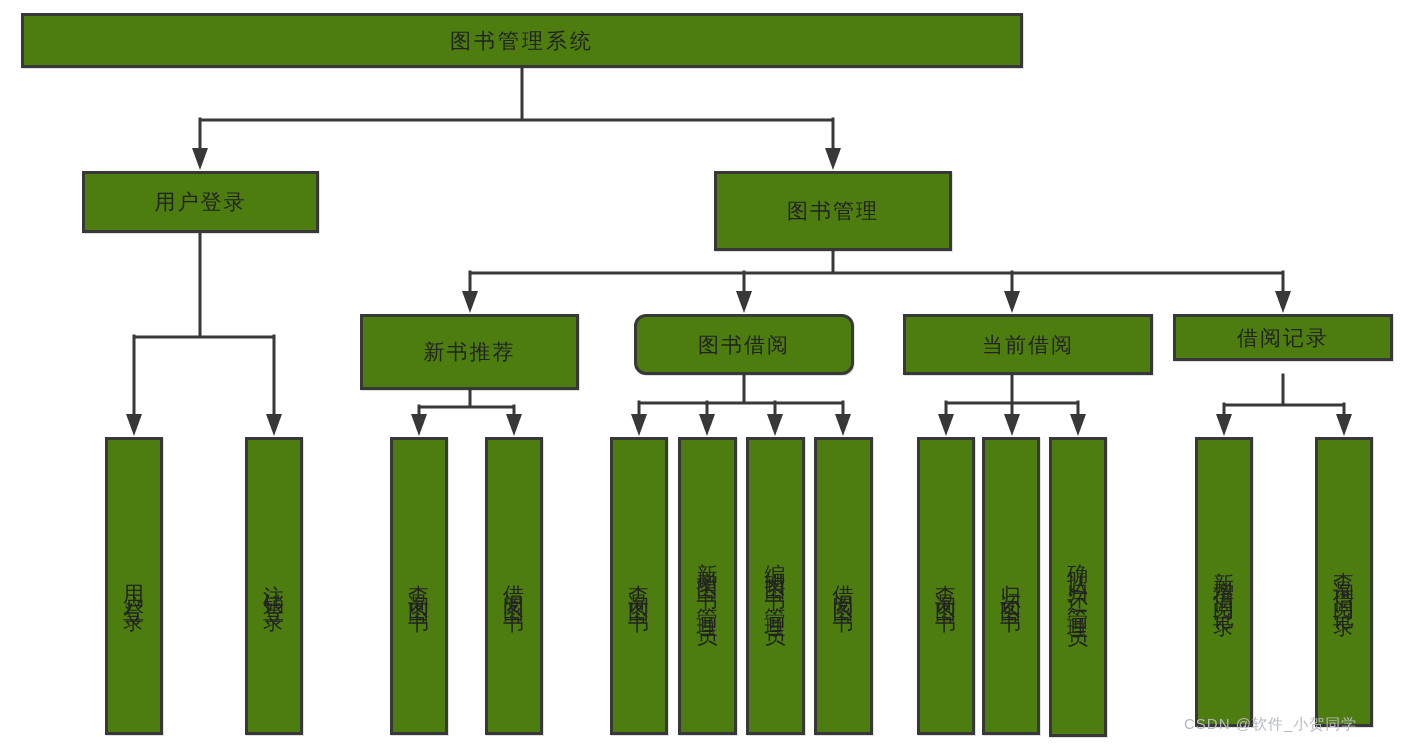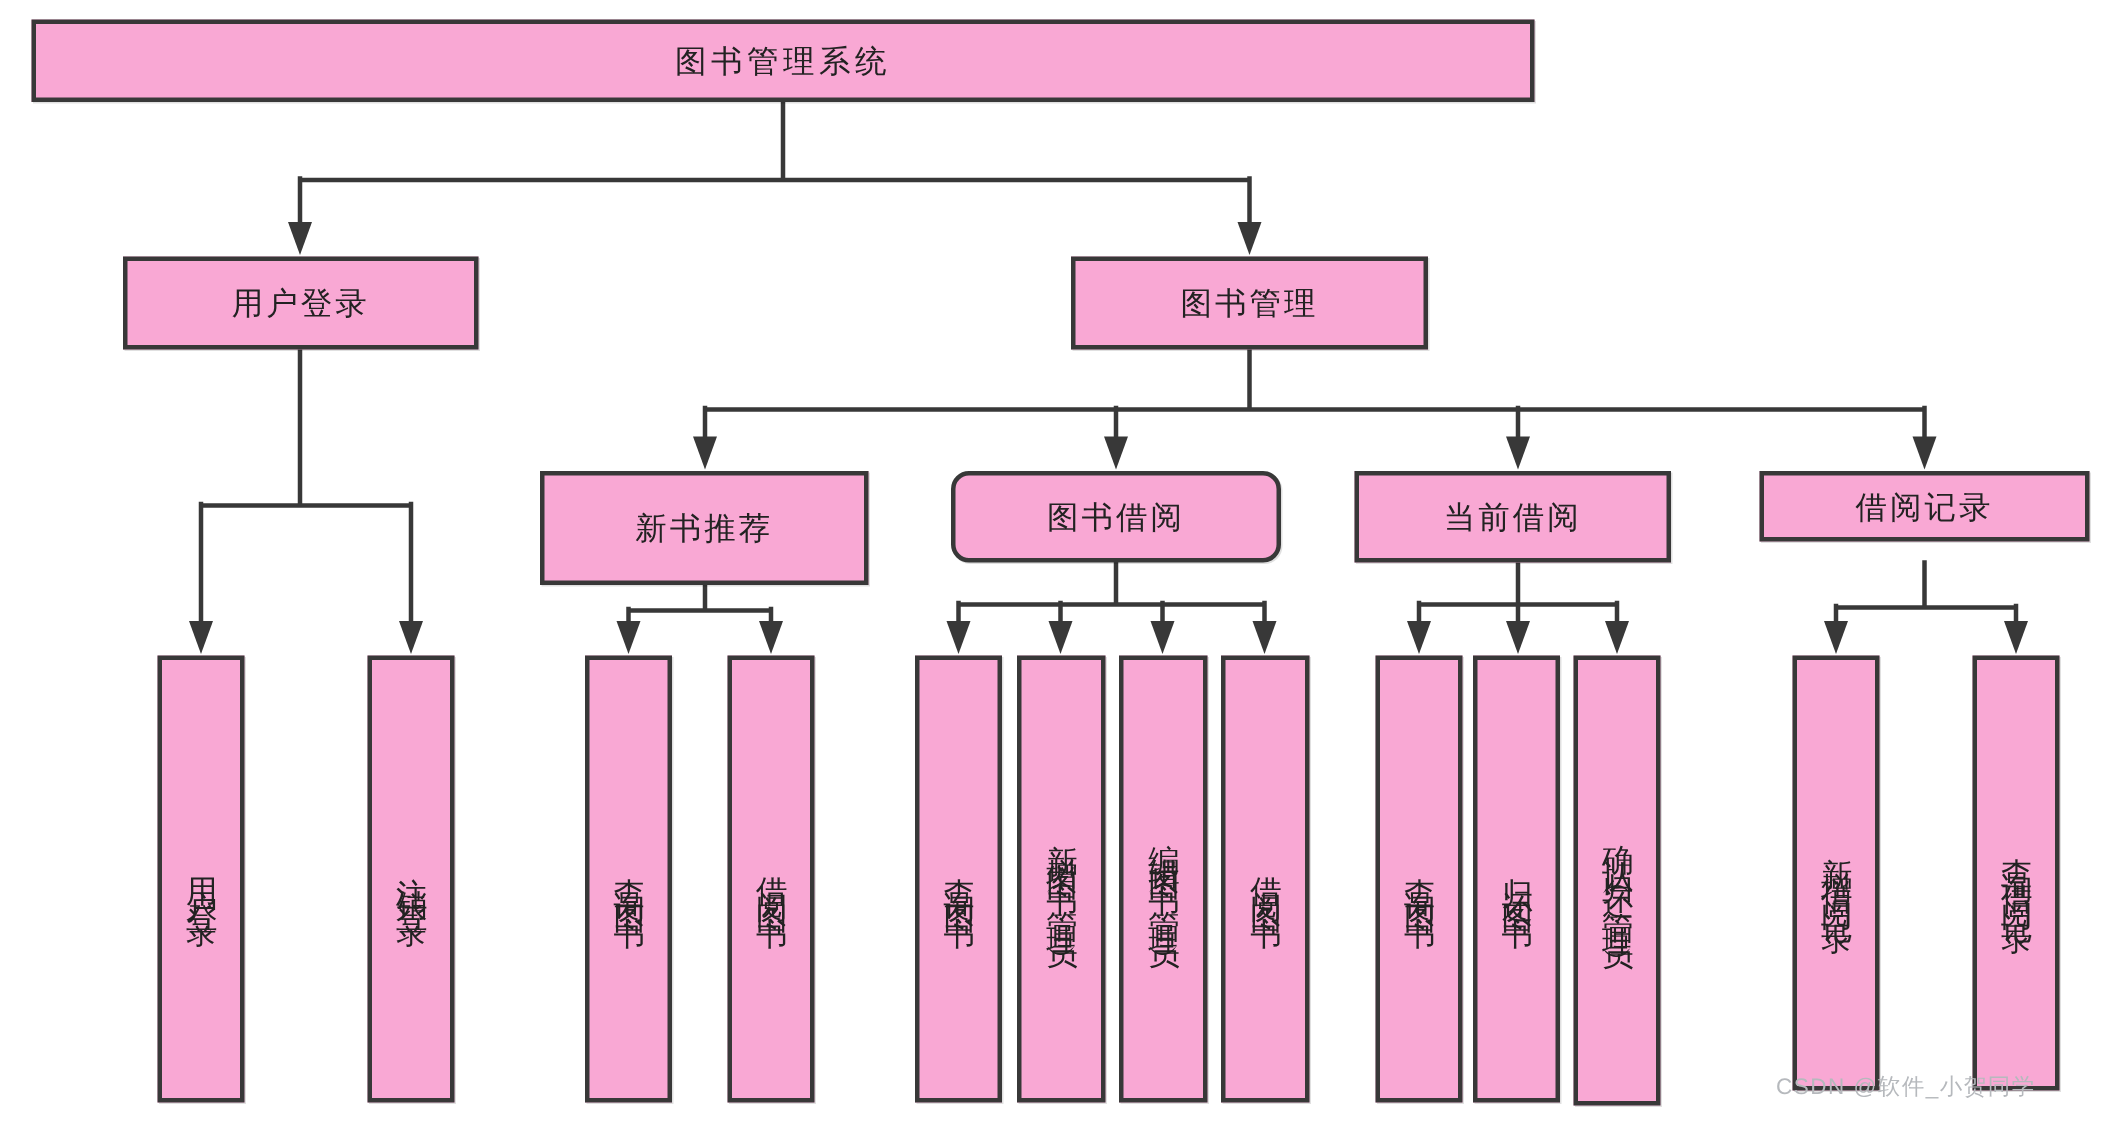--- a/index.html
+++ b/index.html
@@ -7,21 +7,21 @@
     position:relative;
     width:1405px; height:747px;
     background:#ffffff;
     overflow:hidden;
     font-family:"Liberation Sans", sans-serif;
   }
   .wires { position:absolute; left:0; top:0; width:1405px; height:747px; }
   .node {
     position:absolute;
     box-sizing:border-box;
-    background:#f9a8d4;
+    background:#4d7c0f;
     border:3px solid var(--line, #383838);
     display:flex; align-items:center; justify-content:center;
     color:var(--text, #222222);
     box-shadow:1px 1px 0 rgba(0,0,0,0.12);
     z-index:2;
     text-align:center;
   }
   .h-node { font-size:21px; letter-spacing:2px; white-space:nowrap; }
   .root-node { font-size:21px; letter-spacing:3px; }
   .leaf {
@@ -91,31 +91,31 @@
     </g>
   </svg>
 
   <div class="node h-node root-node" style="left:21px; top:13px; width:1002px; height:55px;">
     <span>图书管理系统</span>
   </div>
 
   <div class="node h-node" style="left:82px; top:171px; width:237px; height:62px;">
     <span>用户登录</span>
   </div>
-  <div class="node h-node" style="left:714px; top:171px; width:238px; height:62px;">
+  <div class="node h-node" style="left:714px; top:171px; width:238px; height:80px;">
     <span>图书管理</span>
   </div>
 
   <div class="node h-node" style="left:360px; top:314px; width:219px; height:76px;">
     <span>新书推荐</span>
   </div>
   <div class="node h-node" style="left:634px; top:314px; width:220px; height:61px;border-radius:12px;">
     <span>图书借阅</span>
   </div>
-  <div class="node h-node" style="left:903px; top:314px; width:211px; height:61px;">
+  <div class="node h-node" style="left:903px; top:314px; width:250px; height:61px;">
     <span>当前借阅</span>
   </div>
   <div class="node h-node" style="left:1173px; top:314px; width:220px; height:47px;">
     <span>借阅记录</span>
   </div>
 
   <div class="node leaf" style="left:105px; top:437px; width:58px; height:298px;">
     <span>用户登录</span>
   </div>
   <div class="node leaf" style="left:245px; top:437px; width:58px; height:298px;">

